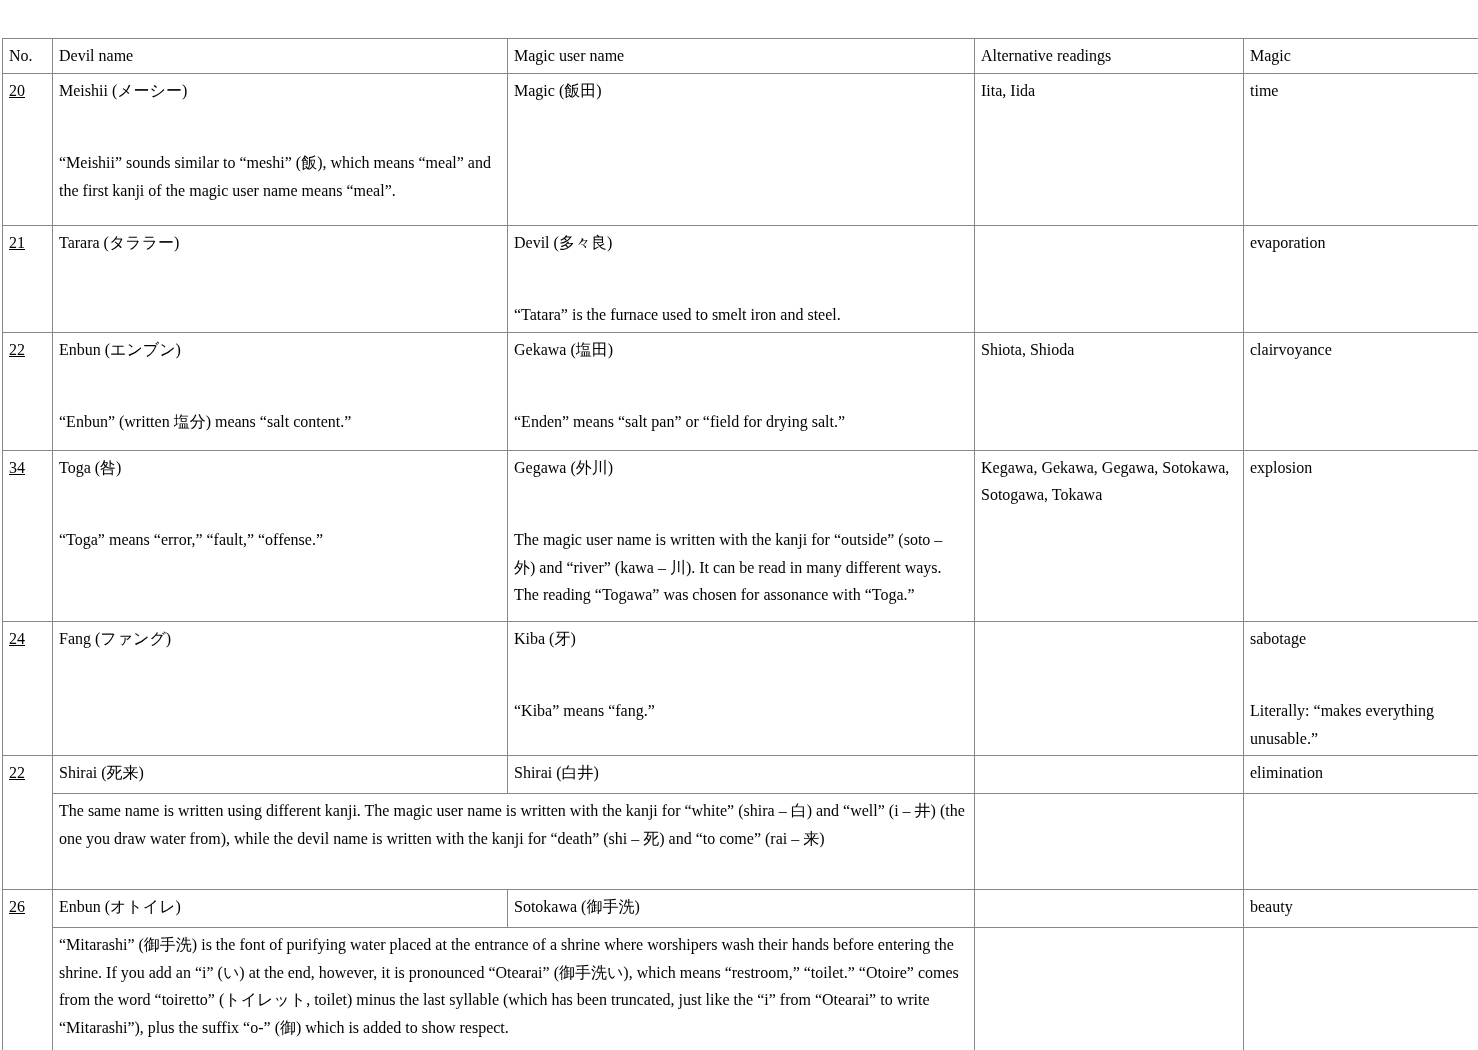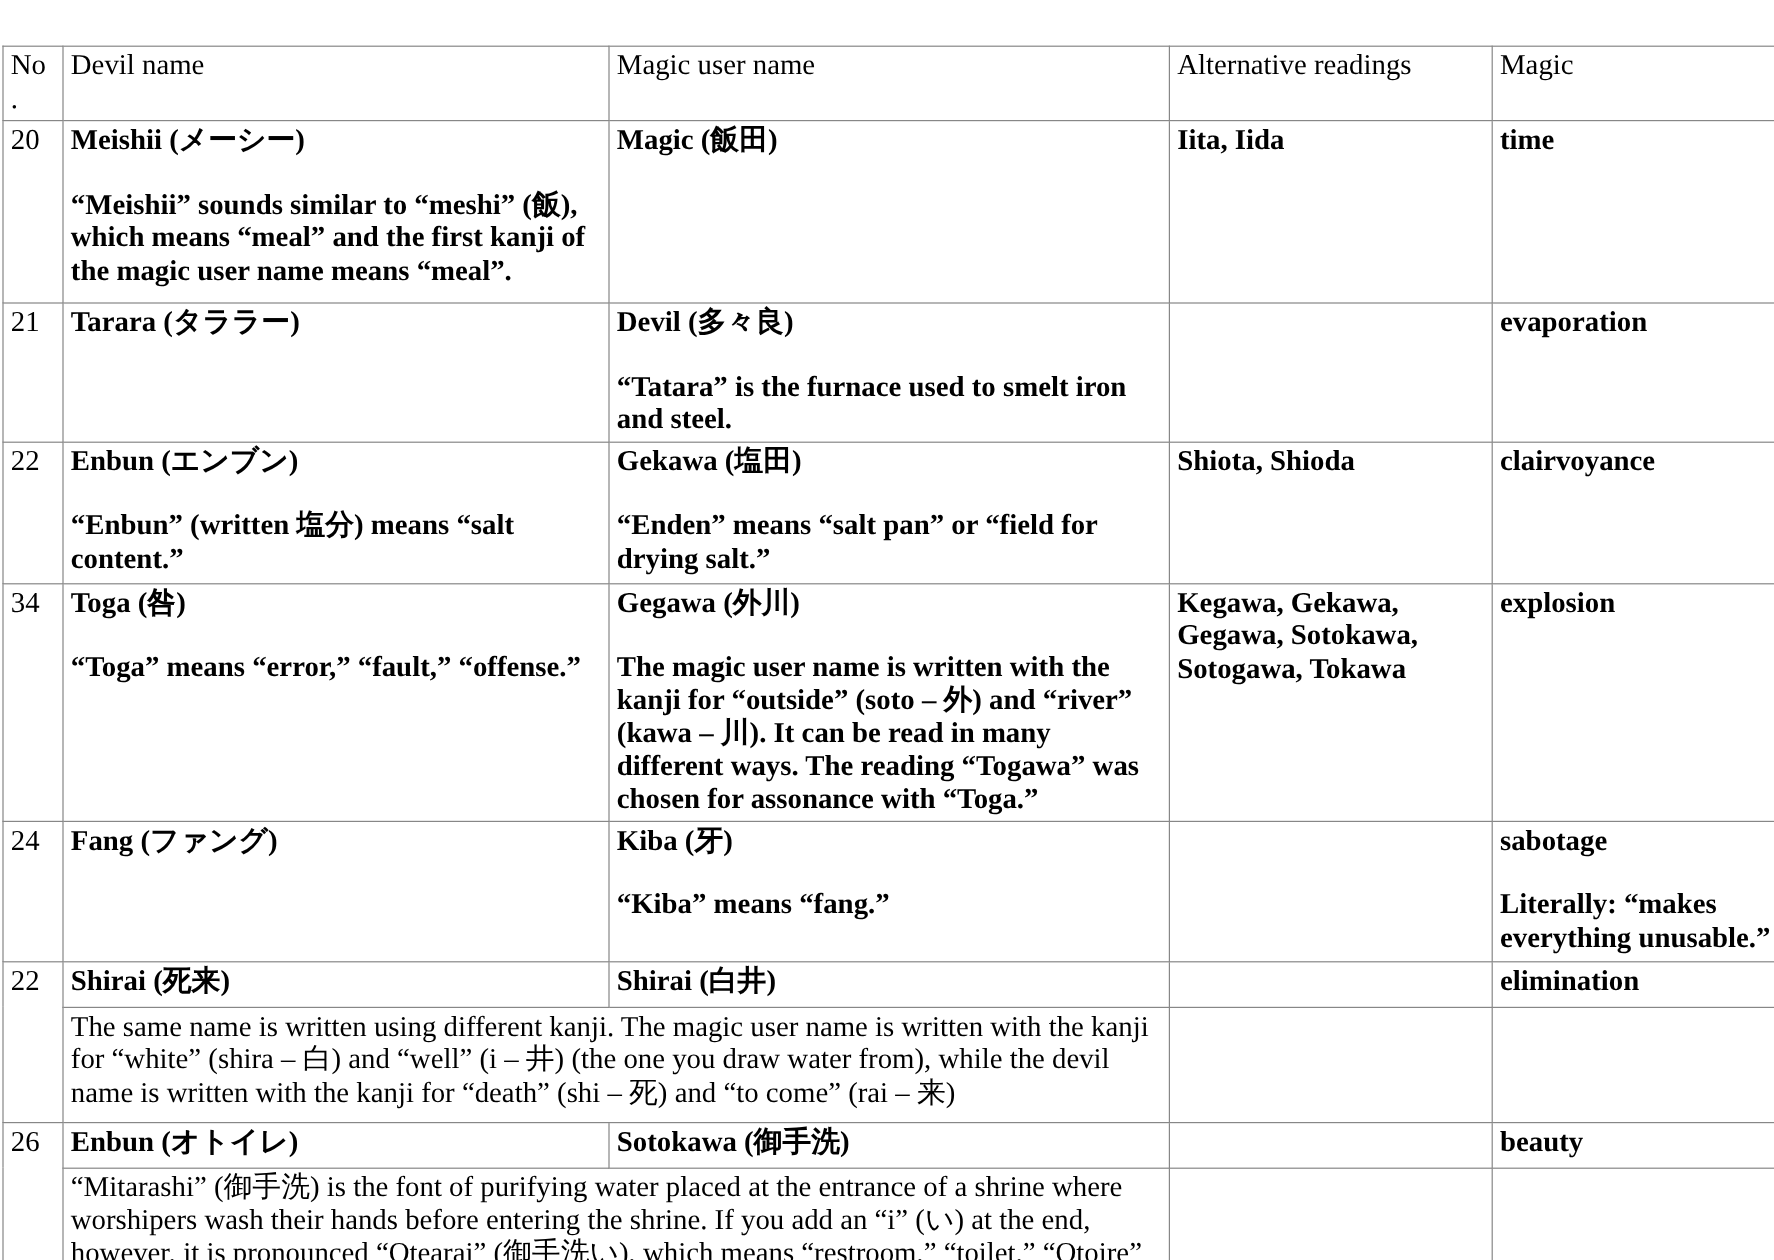--- a/index.html
+++ b/index.html
@@ -21,31 +21,31 @@
     border-collapse: collapse;
     table-layout: fixed;
     width: 1502px;
   }
   table.tbl th,
   table.tbl td {
     border: 1px solid #878787;
     vertical-align: top;
     text-align: left;
     padding: 3px 8px 3px 6px;
-    font-size: 24px;
+    font-size: 16px;
     line-height: 27.5px;
     font-weight: normal;
     overflow: hidden;
     word-wrap: break-word;
   }
   thead tr { height: 32px; }
   thead th { padding-top: 2px; padding-bottom: 2px; }
-  .p { margin: 0; font-weight: bold; }
-  .p + .p { margin-top: 26px; }
-  td.cell-no { padding-left: 6px; }
+  .p { margin: 0; }
+  .p + .p { margin-top: 45px; }
+  td.cell-no { padding-left: 6px; text-decoration: underline; }
 </style>
 </head>
 <body>
 
 <div class="page">
   <table class="tbl">
     <colgroup>
       <col style="width:50px">
       <col style="width:455px">
       <col style="width:467px">

